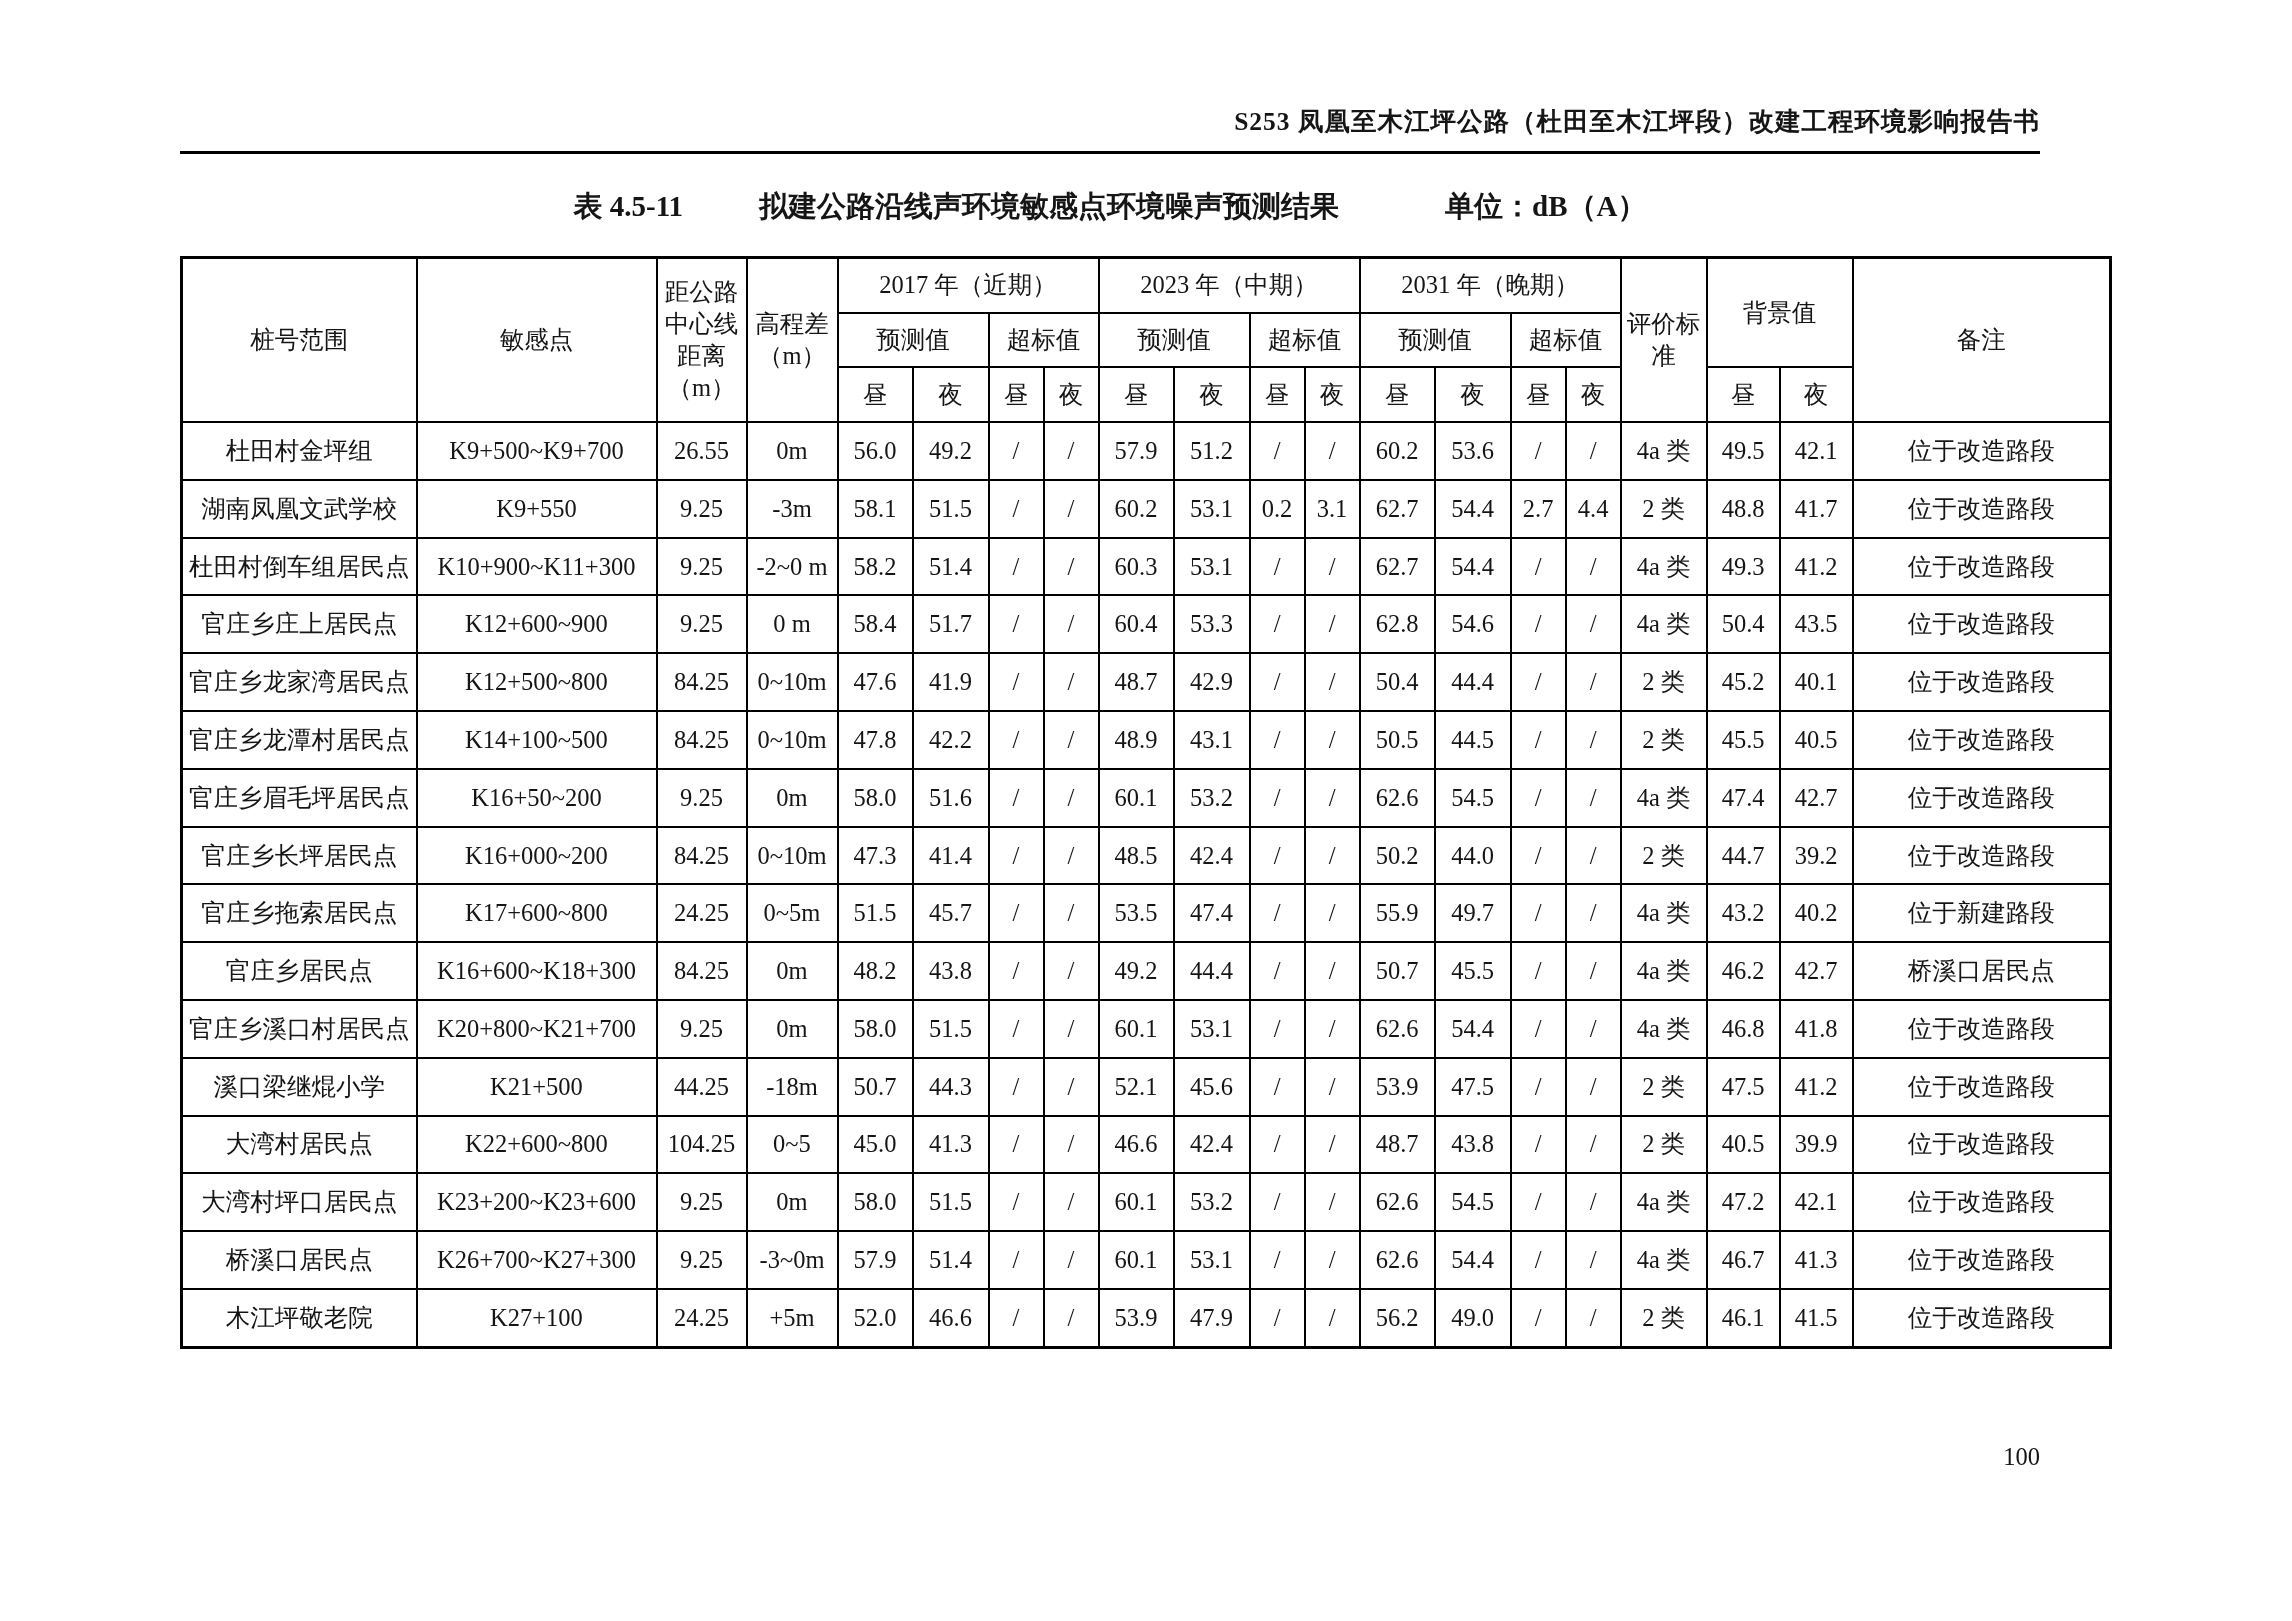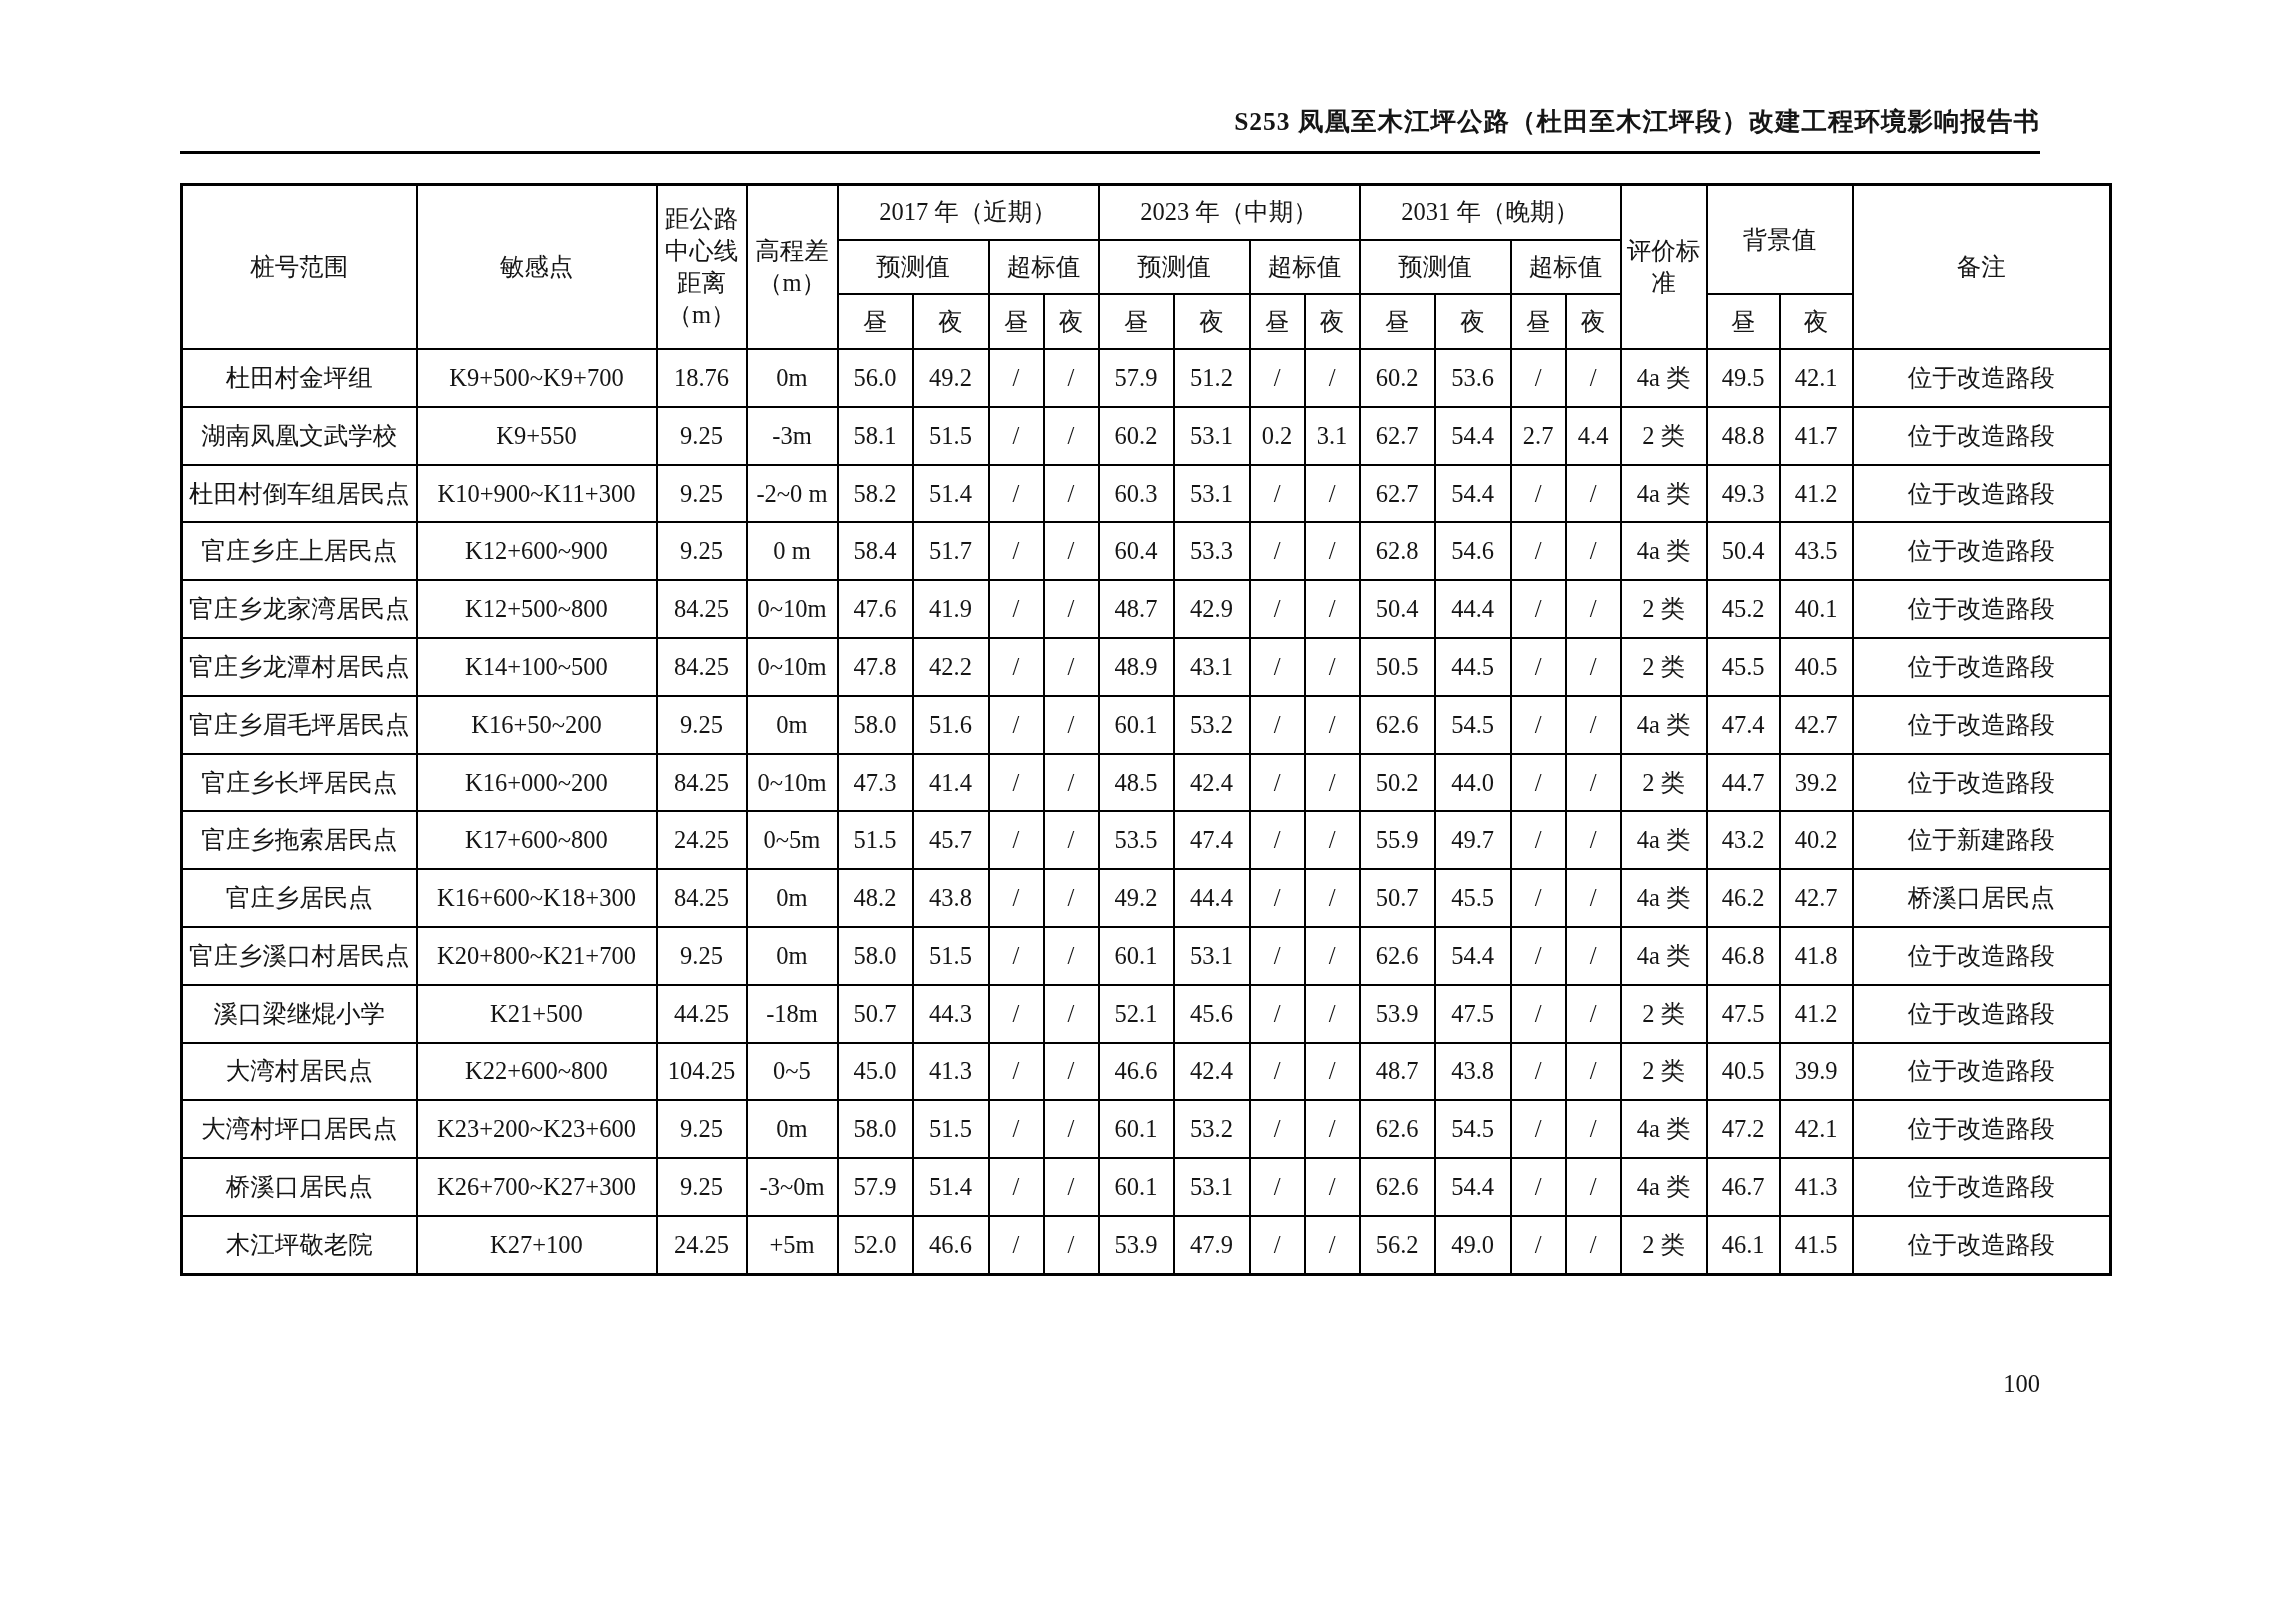--- a/index.html
+++ b/index.html
@@ -76,20 +76,25 @@
 </style>
 </head>
 <body>
 
 <div class="content">
 
   <div class="running-header">
     <span>S253 凤凰至木江坪公路（杜田至木江坪段）改建工程环境影响报告书</span>
   </div>
 
+  <div class="caption-row">
+    <span class="caption-label">表 4.5-11</span>
+    <span class="caption-title">拟建公路沿线声环境敏感点环境噪声预测结果</span>
+    <span class="caption-unit">单位：dB（A）</span>
+  </div>
 
   <table class="noise">
     <colgroup>
       <col class="col-name">
         <col class="col-stake">
         <col class="col-dist">
         <col class="col-hgt">
       <col class="col-pd">
         <col class="col-pn">
         <col class="col-ed">
@@ -142,21 +147,21 @@
         <th>昼</th>
         <th>夜</th>
         <th>昼</th>
         <th>夜</th>
       </tr>
     </thead>
     <tbody>
         <tr>
     <td class="cell-name">杜田村金坪组</td>
     <td>K9+500~K9+700</td>
-    <td>18.76</td>
+    <td>26.55</td>
     <td>0m</td>
     <td>56.0</td>
     <td>49.2</td>
     <td>/</td>
     <td>/</td>
     <td>57.9</td>
     <td>51.2</td>
     <td>/</td>
     <td>/</td>
     <td>60.2</td>

